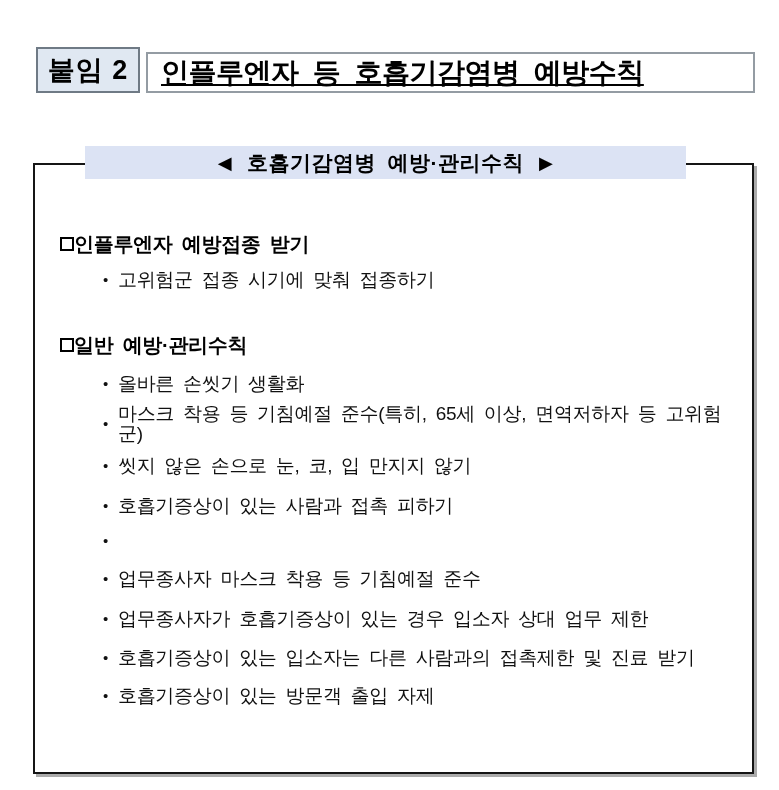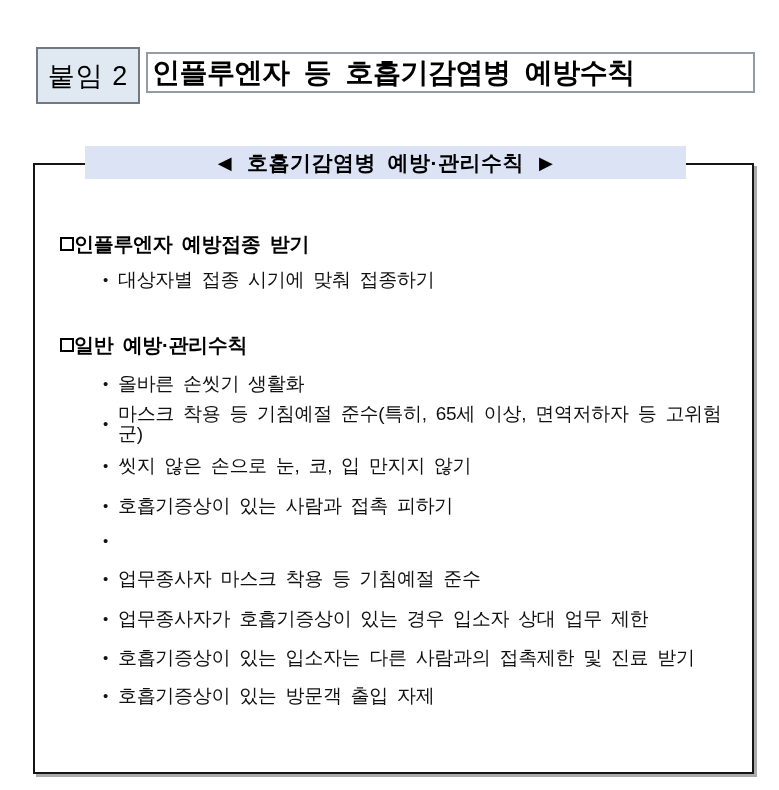--- a/index.html
+++ b/index.html
@@ -3,30 +3,30 @@
 <meta charset="utf-8">
 <style>
   html,body{margin:0;padding:0;}
   body{
     width:779px;height:790px;background:#ffffff;position:relative;
     font-family:"Liberation Sans","DejaVu Sans",sans-serif;color:#000;
     overflow:hidden;
   }
   
   .attach-box{
-    position:absolute;left:36px;top:47px;width:104px;height:57px;
+    position:absolute;left:36px;top:47px;width:104px;height:46px;
     background:#e0e8f2;border:2px solid #6f7a85;box-sizing:border-box;
     display:flex;align-items:center;justify-content:center;
-    font-weight:normal;font-size:27px;letter-spacing:1px;
+    font-weight:bold;font-size:27px;letter-spacing:1px;
   }
   .title-box{
     position:absolute;left:146px;top:52px;width:609px;height:41px;
     background:#ffffff;border:2px solid #949ca3;box-sizing:border-box;
-    display:flex;align-items:center;padding-left:4px;
-    font-weight:bold;font-size:28px;word-spacing:7px;letter-spacing:-0.5px;
+    display:flex;align-items:center;padding-left:13px;
+    font-weight:bold;font-size:28px;word-spacing:7px;letter-spacing:-0.5px;text-decoration:underline;
   }
   
   .main-box{
     position:absolute;left:33px;top:163px;width:721px;height:611px;
     border:2px solid #151515;box-sizing:border-box;background:#ffffff;
     box-shadow:3px 3px 0 #ababab;
   }
   .banner{
     position:absolute;left:85px;top:146px;width:601px;height:33px;
     background:#dce3f4;z-index:2;
@@ -73,21 +73,21 @@
 
 <div class="main-box">
   <div class="content">
 
     <div class="sec-head">
       <span class="sq"></span>
       <span>인플루엔자 예방접종 받기</span>
     </div>
     <div class="bullet-item mt15">
       <span class="dot">•</span>
-      <span>대상자별 접종 시기에 맞춰 접종하기</span>
+      <span>고위험군 접종 시기에 맞춰 접종하기</span>
     </div>
 
     <div class="sec-head mt33">
       <span class="sq"></span>
       <span>일반 예방·관리수칙</span>
     </div>
     <div class="bullet-item mt18">
       <span class="dot">•</span>
       <span>올바른 손씻기 생활화</span>
     </div>

